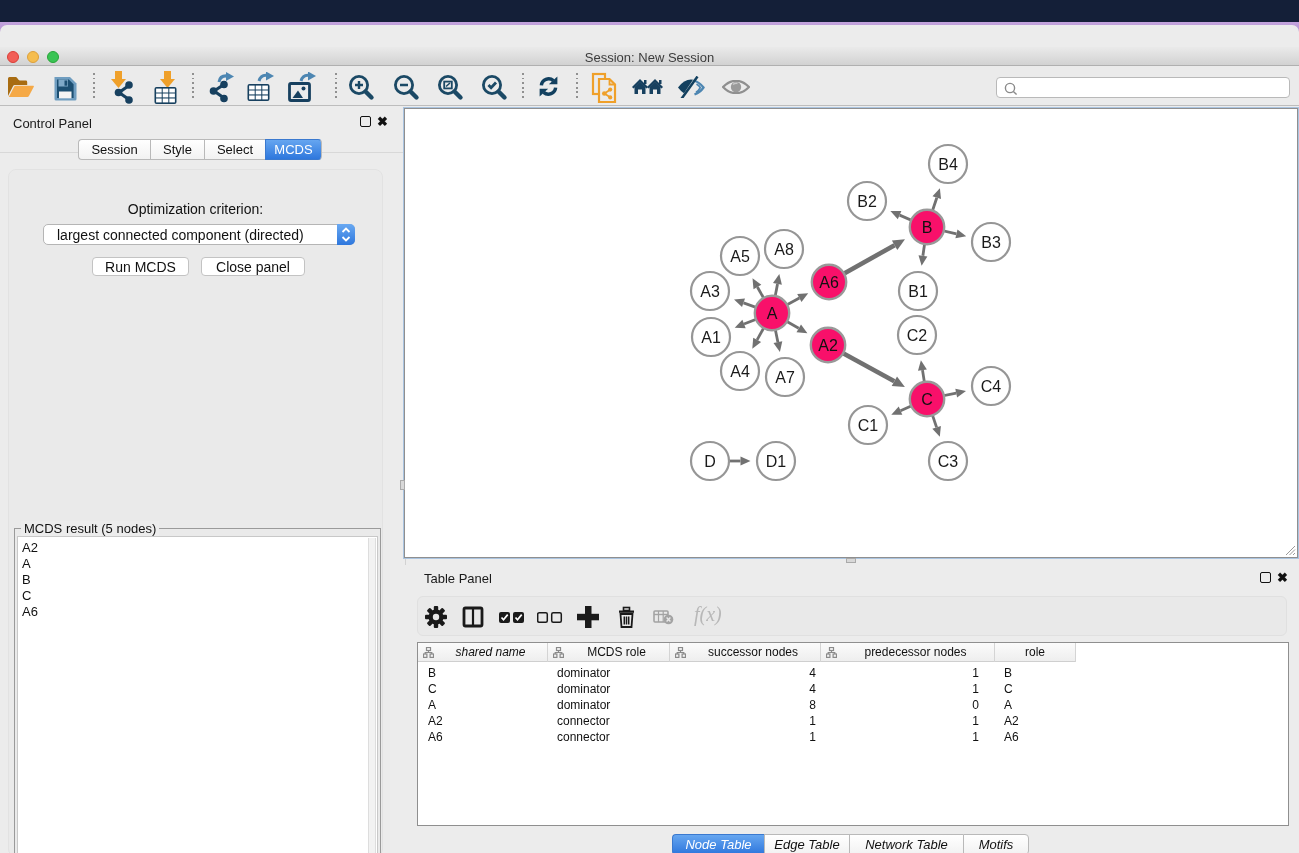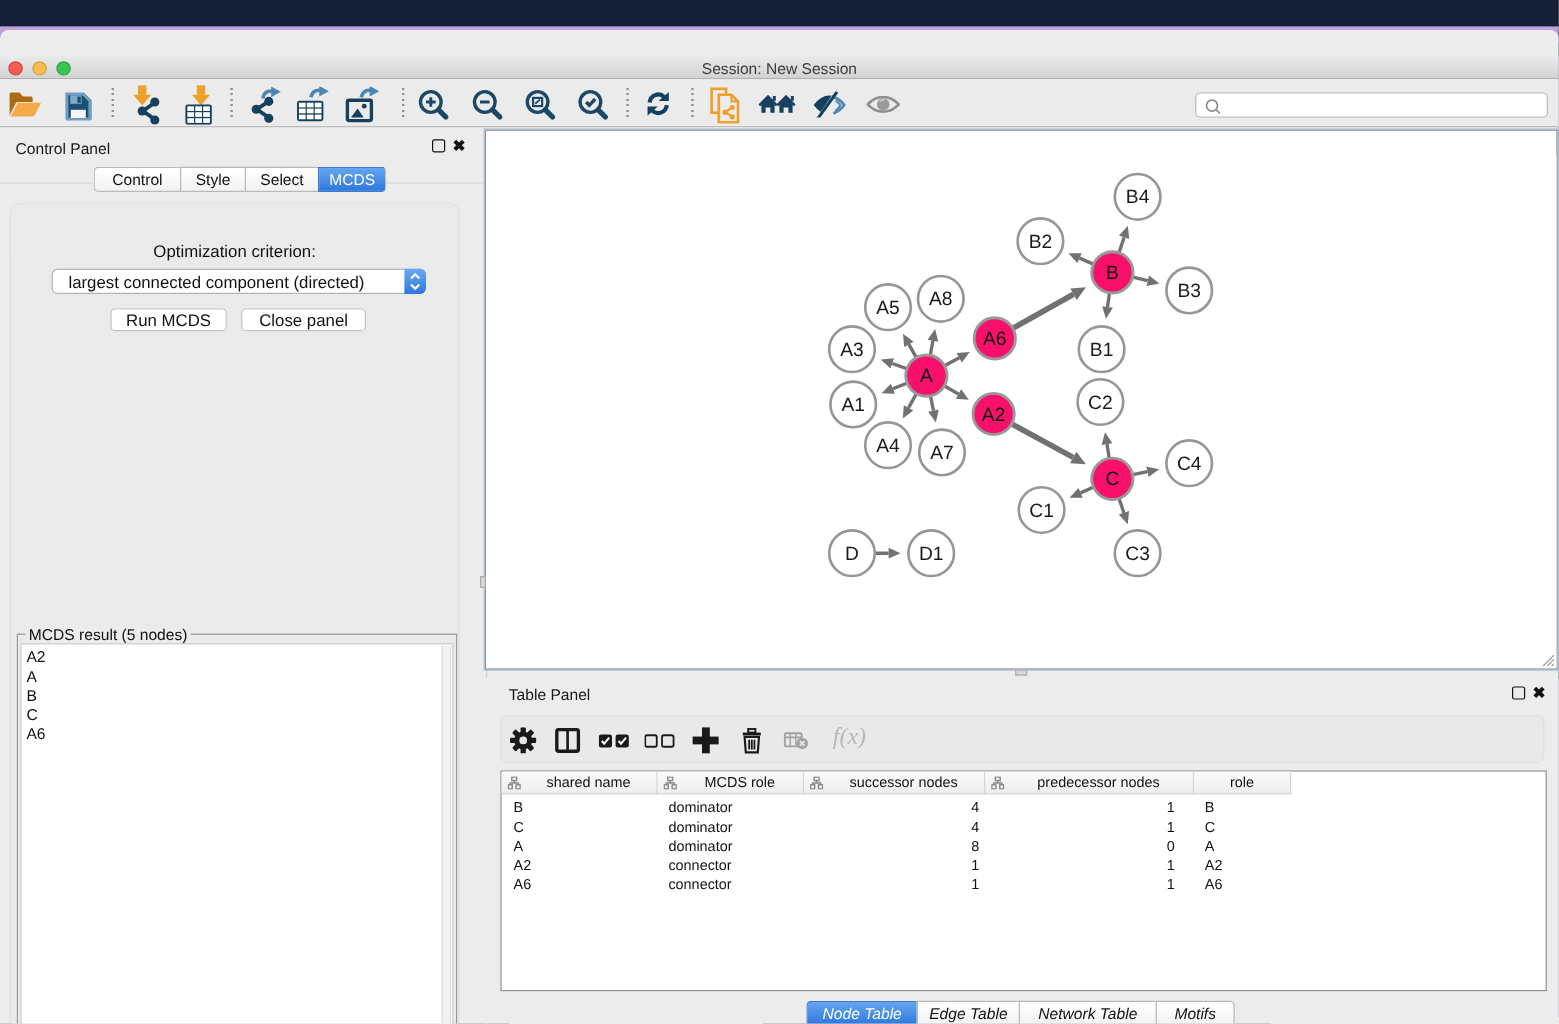--- a/index.html
+++ b/index.html
@@ -238,21 +238,21 @@
     </div>
   <div class="abs" id="cpanel">
     <div class="phead">
       <div class="ptitle">Control Panel</div>
       <div class="float-ico" style="left:360px;"></div>
       <div class="close-ico" style="left:377px;">✖</div>
     </div>
     <div style="position:absolute;left:0;top:45px;width:100%;border-top:1px solid #d8d8d8;"></div>
     <div style="position:absolute;left:8px;top:62px;width:375px;height:688px;background:#eaeaea;border:1px solid #e2e2e2;border-radius:8px;"></div>
       <div class="seg" style="left:78px;top:32px;">
-      <div class="sg" style="width:72px;">Control</div>
+      <div class="sg" style="width:72px;">Session</div>
         <div class="sg" style="width:54px;">Style</div>
         <div class="sg" style="width:61px;">Select</div>
         <div class="sg sel" style="width:57px;">MCDS</div>
     </div>
     <div class="abs" id="dropdown">
       <div class="dtext">largest connected component (directed)</div>
       <div class="spin">
           <svg style="position:absolute;left:3px;top:2px;" width="12" height="17" viewBox="0 0 12 17">
             <path d="M2.5 6 L6 2.5 L9.5 6" fill="none" stroke="#fff" stroke-width="1.8"></path>
             <path d="M2.5 11 L6 14.5 L9.5 11" fill="none" stroke="#fff" stroke-width="1.8"></path>
@@ -419,21 +419,21 @@
           <line x1="1" y1="6.5" x2="15" y2="6.5" stroke="#a3a3a3" stroke-width="1.4"></line>
           <line x1="5.5" y1="3" x2="5.5" y2="14" stroke="#a3a3a3" stroke-width="1.2"></line>
           <line x1="10.2" y1="3" x2="10.2" y2="14" stroke="#a3a3a3" stroke-width="1.2"></line>
           <circle cx="15.5" cy="11.5" r="4.8" fill="#a3a3a3"></circle>
           <path d="M13.6 9.6 l3.8 3.8 M17.4 9.6 l-3.8 3.8" stroke="#e9e9e9" stroke-width="1.4"></path>
         </svg>
         <div style="position:absolute;left:276px;top:6px;font-family:'Liberation Serif',serif;font-style:italic;font-size:20px;color:#b8b8b8;">f(x)</div>
       </div>
     <div id="ttable">
       <div id="thead">
-          <div class="th" style="width:130px;"><svg width="11" height="11" viewBox="0 0 11 11">
+          <div class="th" style="width:130px;font-style:italic;"><svg width="11" height="11" viewBox="0 0 11 11">
               <g fill="none" stroke="#8a8a8a" stroke-width="1.2">
                 <rect x="3.5" y="0.5" width="4" height="3"></rect>
                 <rect x="0.5" y="7" width="3.4" height="3.4"></rect>
                 <rect x="7.1" y="7" width="3.4" height="3.4"></rect>
                 <path d="M5.5 3.5 v2 M2.2 7 v-1.5 h6.6 V7"></path>
               </g>
             </svg>shared name</div>
           <div class="th" style="width:122px;"><svg width="11" height="11" viewBox="0 0 11 11">
               <g fill="none" stroke="#8a8a8a" stroke-width="1.2">
                 <rect x="3.5" y="0.5" width="4" height="3"></rect>

